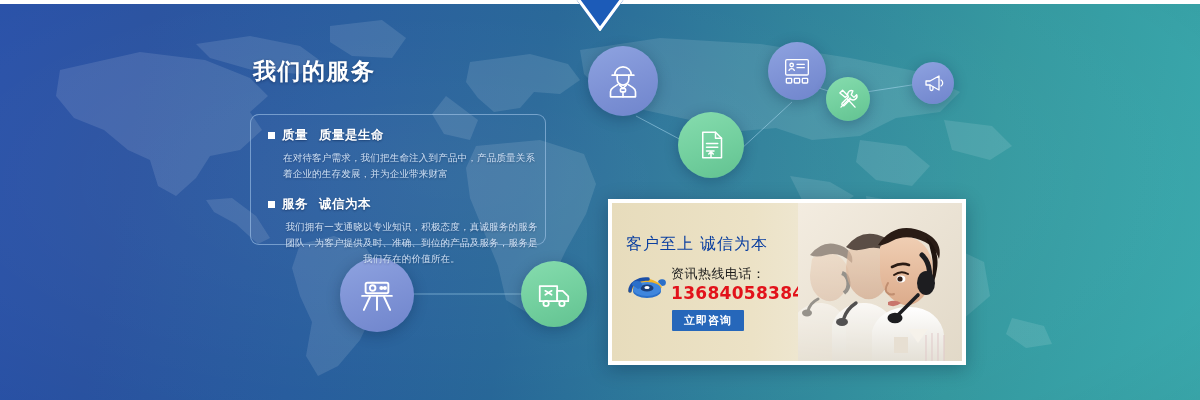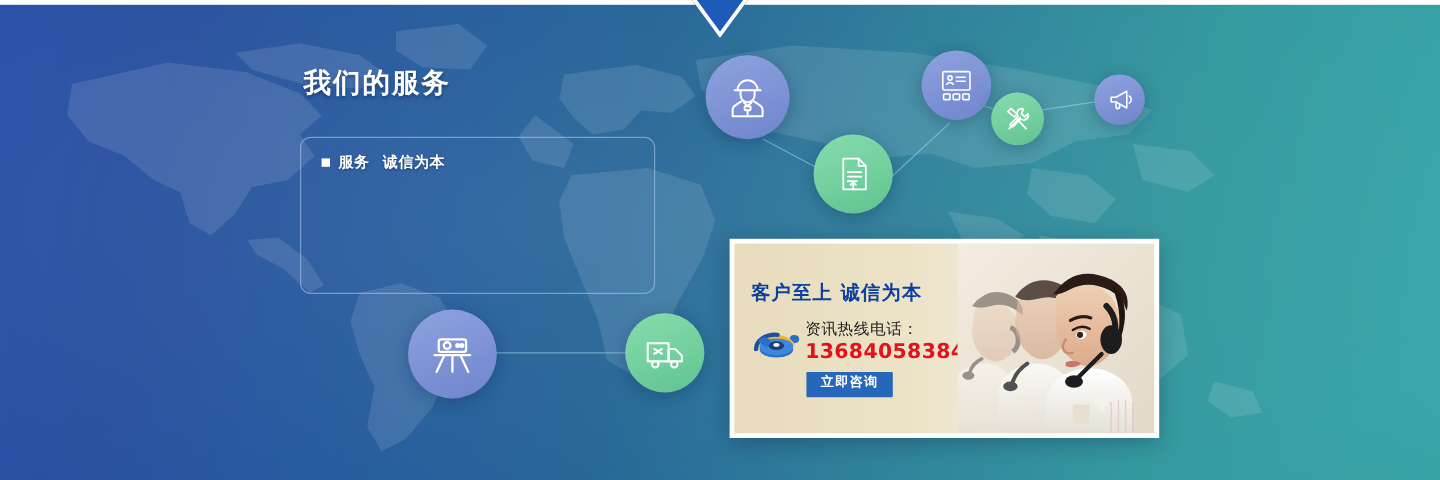--- a/index.html
+++ b/index.html
@@ -42,21 +42,21 @@
     position:absolute; left:576px; top:-1px; width:48px; height:32px; z-index:41;
   }
   .chevron svg { display:block; width:48px; height:32px; }
 
   
   .text-col {
     position:absolute; left:253px; top:57px; width:300px; z-index:10;
   }
   .svc-title {
     font-size:23px; font-weight:bold; color:#ffffff; letter-spacing:1.5px;
-    line-height:1.25; text-shadow:0 1px 3px rgba(0,20,60,.45);font-family:Liberation Mono, monospace;
+    line-height:1.25; text-shadow:0 1px 3px rgba(0,20,60,.45);
   }
   .svc-sub {
     margin-top:10px; font-size:13px; color:#e3edfb; letter-spacing:.4px;
     line-height:1.4; text-shadow:0 1px 2px rgba(0,20,60,.4);
   }
 
   
   .bullet-box {
     position:absolute; left:250px; top:114px; width:296px; height:131px;
     border:1px solid rgba(173,205,240,.55); border-radius:9px;
@@ -104,41 +104,41 @@
   }
   .promo-inner {
     position:relative; width:100%; height:100%; overflow:hidden;
     background:linear-gradient(90deg,#e7dcbc 0%,#ece2c6 40%,#efe8d4 60%,#f4f1e6 100%);
   }
   .promo-left {
     position:absolute; left:0; top:0; width:202px; height:100%;
   }
   .promo-slogan {
     position:absolute; left:14px; top:31px;
-    font-size:16px; font-weight:bold; color:#0b3fa0; letter-spacing:1px;
+    font-size:16px; font-weight:normal; color:#0b3fa0; letter-spacing:1px;
     white-space:nowrap;
   }
   .promo-hotline {
     position:absolute; left:59px; top:62px;
     font-size:13px; font-weight:normal; color:#1a1a1a; letter-spacing:.5px;
     white-space:nowrap;
   }
   .promo-phone {
     position:absolute; left:59px; top:80px;
     font-size:17px; font-weight:bold; color:#e2121a; letter-spacing:.3px;
     white-space:nowrap;
   }
   .phone-icon {
     position:absolute; left:10px; top:58px; width:46px; height:40px;
   }
   .phone-icon svg { display:block; }
   .promo-btn {
     position:absolute; left:60px; top:107px; width:72px; height:21px;
     background:#2667ba; color:#ffffff; border:none; border-radius:1px;
-    font-family:Liberation Mono, monospace; font-size:11px; font-weight:bold; letter-spacing:1px;
+    font-family:Liberation Serif, serif; font-size:11px; font-weight:bold; letter-spacing:1px;
     cursor:pointer; line-height:21px; text-align:center; padding:0;
   }
 
   
   .promo-photo {
     position:absolute; right:0; top:0; width:164px; height:100%;
     overflow:hidden; background:#efe9dc;
   }
   .promo-photo svg { display:block; width:164px; height:158px; }
 </style>
@@ -209,27 +209,36 @@
 
   <div class="top-strip"></div>
 
   <div class="text-col">
     <div class="svc-title">我们的服务</div>
   </div>
 
   <div class="bullet-box"></div>
 
   <div class="bullets">
+    <div class="bullet">
+      <div class="b-head">
+        <span class="b-square"></span>
+        <span>质量</span>
+        <span class="b-t2">质量是生命</span>
+      </div>
+      <div class="b-body">在对待客户需求，我们把生命注入到产品中，产品质量关系着企业的生存发展，并为企业带来财富</div>
+    </div>
 
     <div class="bullet">
       <div class="b-head">
         <span class="b-square"></span>
         <span>服务</span>
         <span class="b-t2">诚信为本</span>
       </div>
+      <div class="b-body">我们拥有一支通晓以专业知识，积极态度，真诚服务的服务团队，为客户提供及时、准确、到位的产品及服务，服务是我们存在的价值所在。</div>
     </div>
   </div>
 
   <div class="node blue" style="left:588px;top:46px;width:70px;height:70px;">
     <svg width="40" height="40" viewBox="0 0 48 48" fill="none" stroke="#ffffff" stroke-width="2" stroke-linecap="round" stroke-linejoin="round">
       <path d="M14,17 a10,10 0 0 1 20,0"></path>
       <line x1="11" y1="17" x2="37" y2="17"></line>
       <path d="M17,17 v5 a7,7 0 0 0 14,0 v-5"></path>
       <path d="M18,28 L12,32 a6,6 0 0 0 -3,5 v6 h30 v-6 a6,6 0 0 0 -3,-5 l-6,-4"></path>
       <path d="M20,29 l4,4 l4,-4"></path>

